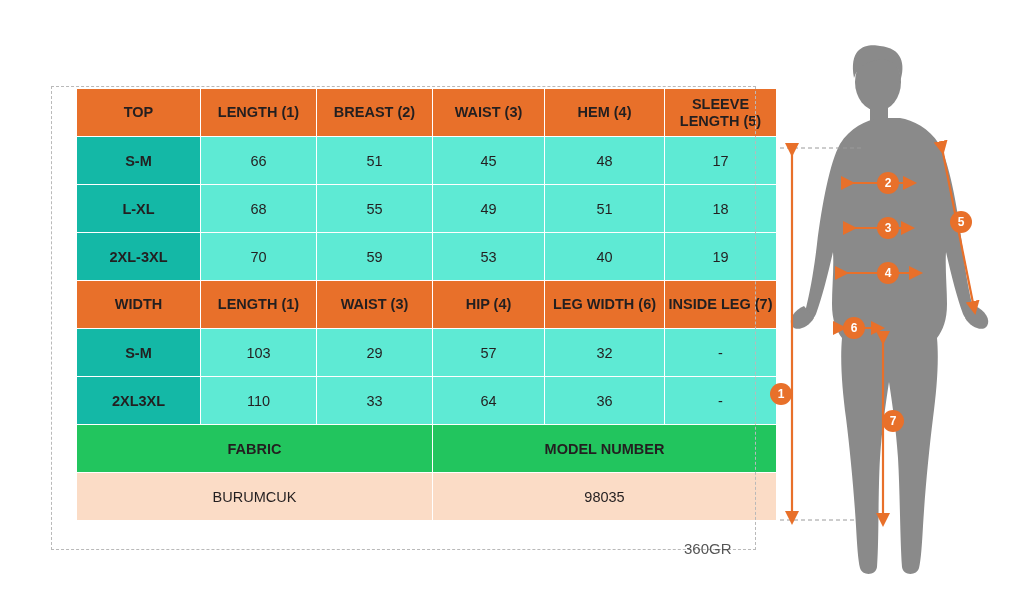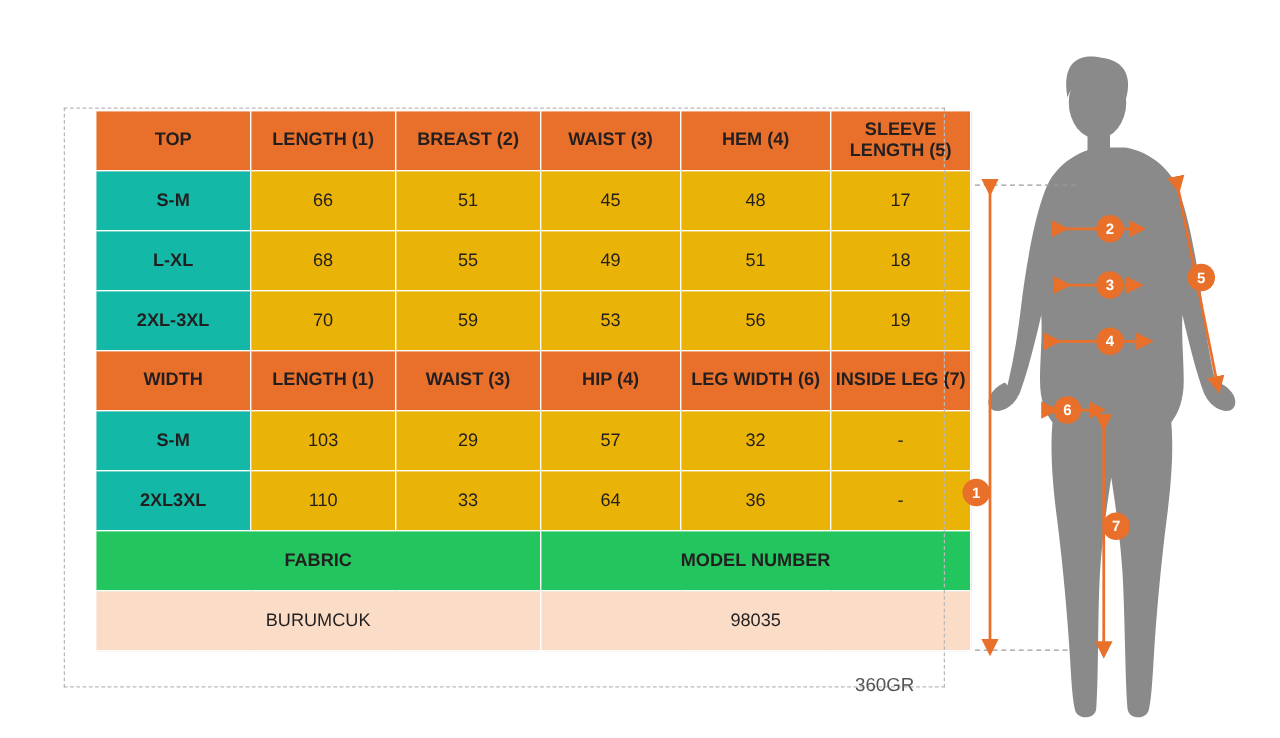--- a/index.html
+++ b/index.html
@@ -39,21 +39,21 @@
     color: #231f20;
   }
   .hdr {
     background: #e8702a;
     color: #231f20;
     font-weight: bold;
     font-size: 14.5px;
     line-height: 1.15;
   }
   .body-cell {
-    background: #eab308;
+    background: #5eead4;
     font-weight: normal;
   }
   .row-label {
     background: #14b8a6;
     font-weight: bold;
   }
   .fabric-hdr {
     background: #22c55e;
     font-weight: bold;
     font-size: 15px;
@@ -142,21 +142,21 @@
         <td class="body-cell">55</td>
         <td class="body-cell">49</td>
         <td class="body-cell">51</td>
         <td class="body-cell">18</td>
       </tr>
       <tr>
         <td class="row-label">2XL-3XL</td>
         <td class="body-cell">70</td>
         <td class="body-cell">59</td>
         <td class="body-cell">53</td>
-        <td class="body-cell">56</td>
+        <td class="body-cell">40</td>
         <td class="body-cell">19</td>
       </tr>
 
       <tr>
         <td class="hdr">WIDTH</td>
         <td class="hdr">LENGTH (1)</td>
         <td class="hdr">WAIST (3)</td>
         <td class="hdr">HIP (4)</td>
         <td class="hdr">LEG WIDTH (6)</td>
         <td class="hdr">INSIDE LEG (7)</td>

